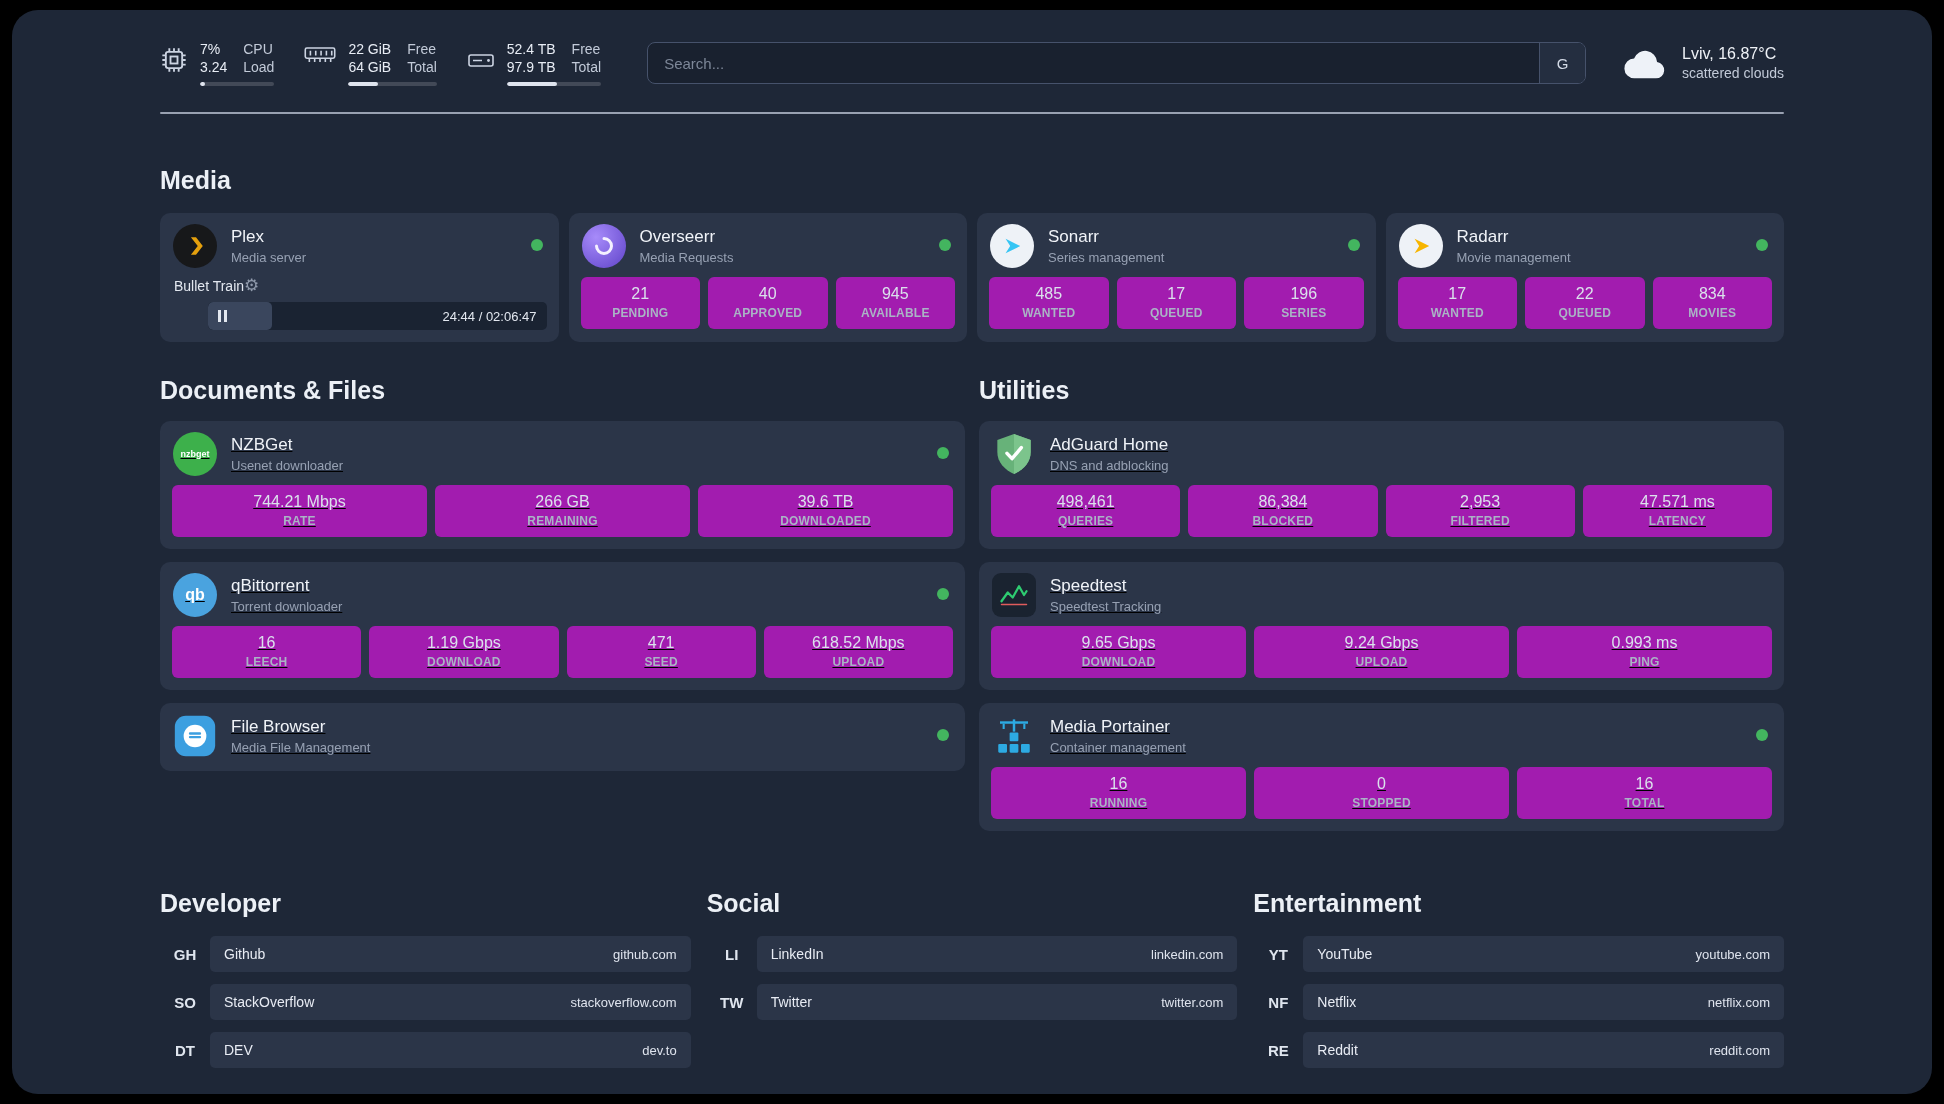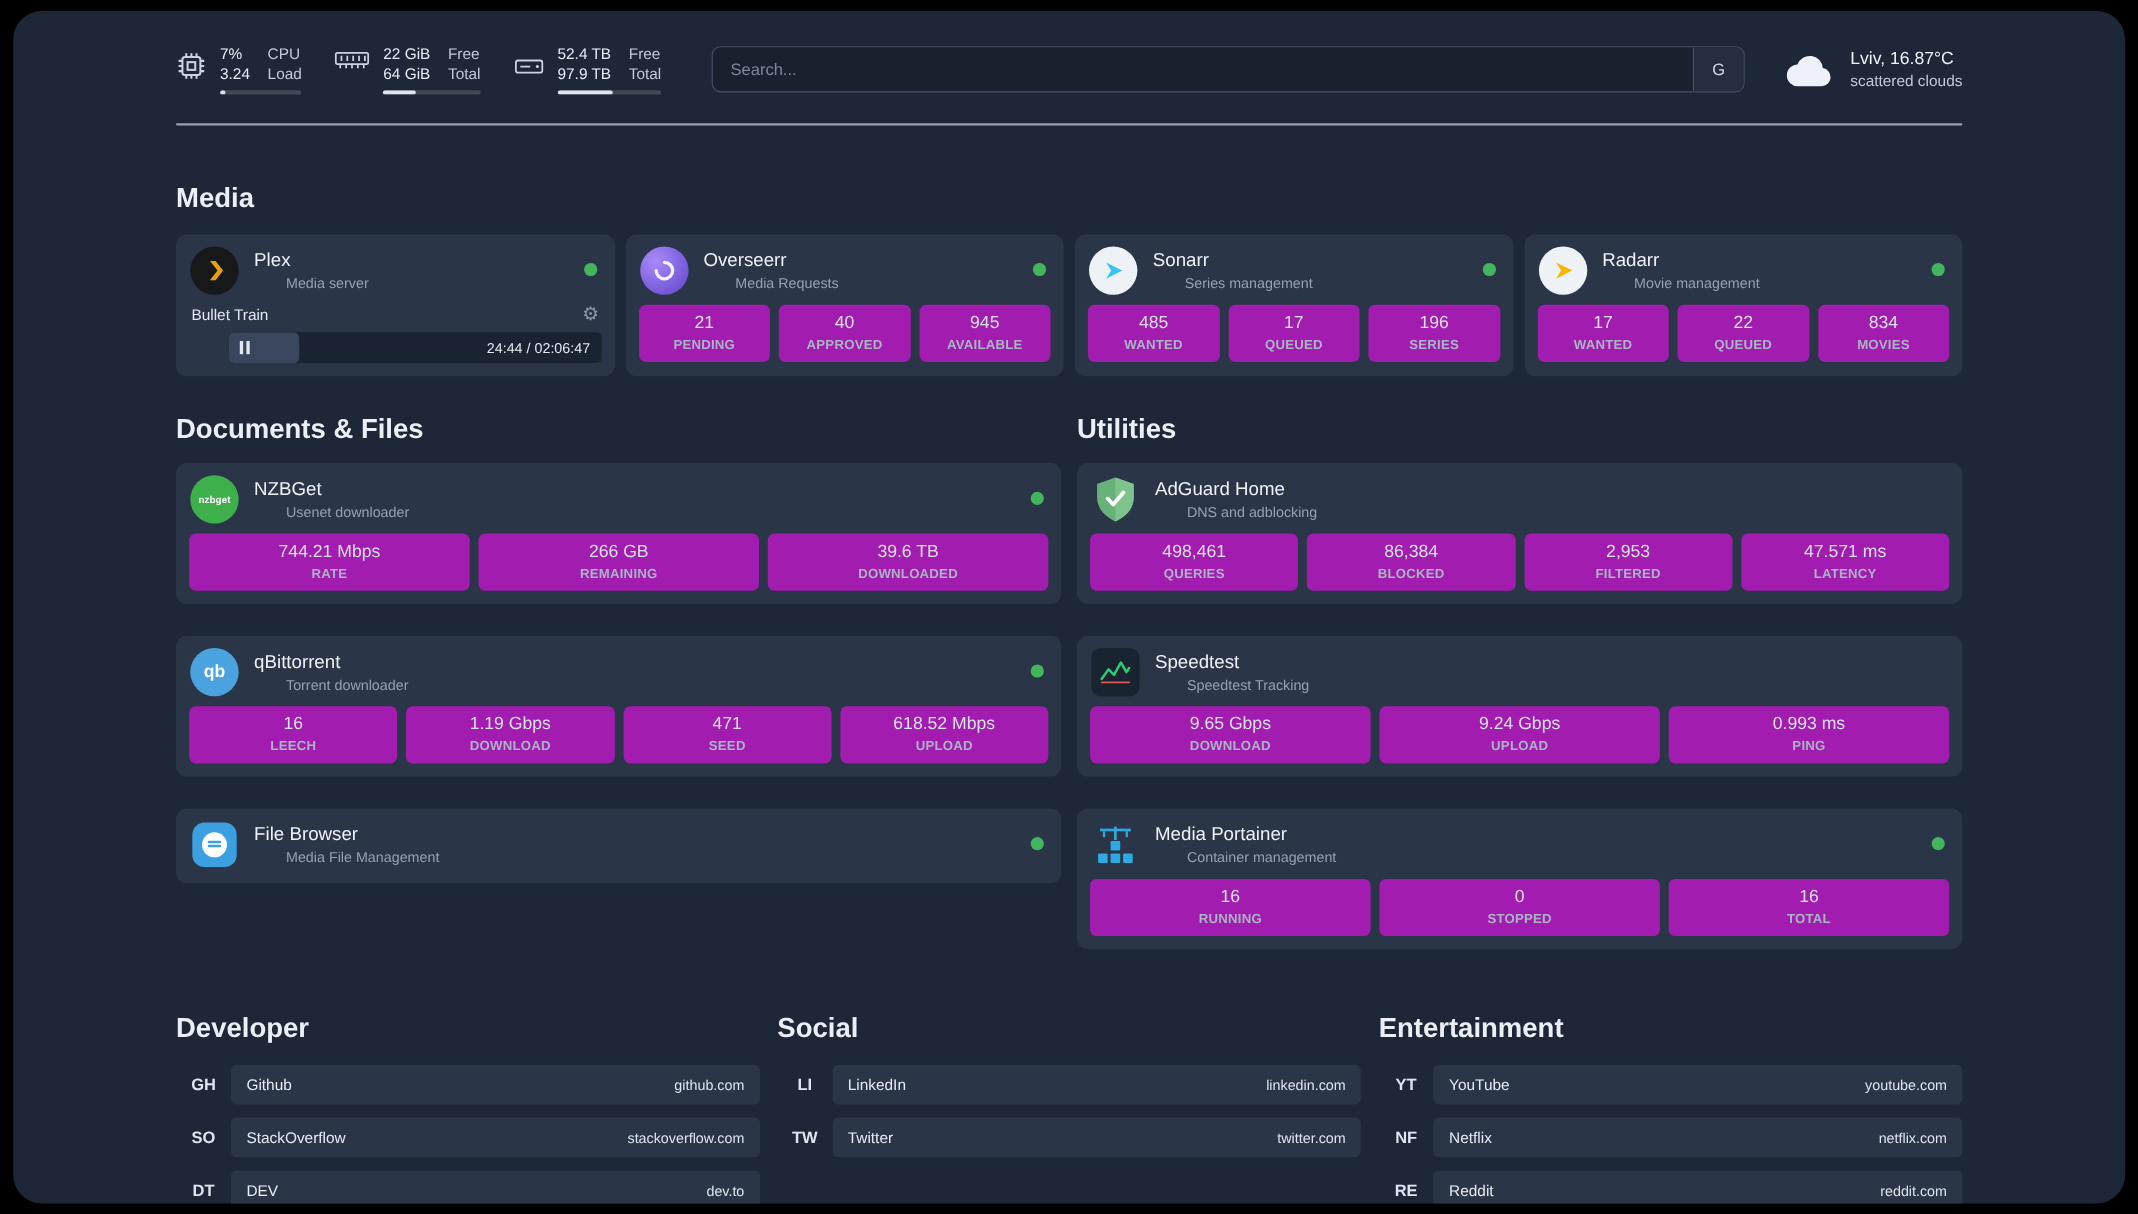--- a/index.html
+++ b/index.html
@@ -36,37 +36,37 @@
   .divider { margin-top:26px; height:2px; background:#99a1b1; border-radius:2px; }
 
   
   .section-title { font-size:25px; font-weight:600; color:#ecf0f6; }
   .mt-media { margin:52px 0 18px; }
   .mt-mid { margin:34px 0 16px; }
   .mt-bm { margin:58px 0 18px; }
 
   .media-grid { display:grid; grid-template-columns:repeat(4,1fr); gap:10px; }
   .twocol { display:grid; grid-template-columns:1fr 1fr; column-gap:14px; align-items:start; }
-  .stack { display:flex; flex-direction:column; gap:29px; }
+  .stack { display:flex; flex-direction:column; gap:13px;text-decoration:underline; }
 
   
   .card { position:relative; background:#2b3548; border-radius:10px; padding:10px 12px 12px; cursor:pointer; }
   .card-head { display:flex; align-items:center; gap:13px; }
   .app-icon { width:46px; height:46px; flex:0 0 auto; display:flex; align-items:center; justify-content:center; }
   .name { font-size:17px; font-weight:500; color:#f0f3f8; }
-  .sub { font-size:13px; color:#97a1b3; margin-top:3px;margin-left:29px; }
+  .sub { font-size:13px; color:#97a1b3; margin-top:3px; }
   .dot { position:absolute; top:26px; right:16px; width:12px; height:12px; border-radius:50%; background:#43b55f; }
 
   .tiles { display:flex; gap:8px; margin-top:8px; }
   .tile { flex:1; background:#a21caf; border-radius:6px; text-align:center; padding:8px 4px 9px; }
   .tile .v { font-size:16px; color:#dbe1ec; }
   .tile .l { font-size:12px; font-weight:700; color:#aab4c5; margin-top:3px; letter-spacing:.2px; }
 
   
-  .np-row { display:flex; align-items:center; justify-content:space-between; margin:8px 2px 8px; }
+  .np-row { display:flex; align-items:center; margin:8px 2px 8px; }
   .np-title { font-size:14px; color:#e3e8f0; }
   .gear { color:#8f99ab; font-size:17px; line-height:1; cursor:pointer; }
   .seek { position:relative; height:28px; background:#1a2332; border-radius:5px; overflow:hidden;
     display:flex; align-items:center; cursor:pointer;margin-left:36px; }
   .seek-fill { position:absolute; left:0; top:0; bottom:0; background:#3a465d; border-radius:5px; }
   .pause { position:relative; margin-left:10px; display:flex; gap:3px; cursor:pointer; }
   .pause i { width:3px; height:12px; background:#e3e8f0; display:block; }
   .time { position:absolute; right:10px; font-size:13px; color:#e3e8f0; }
 
   

